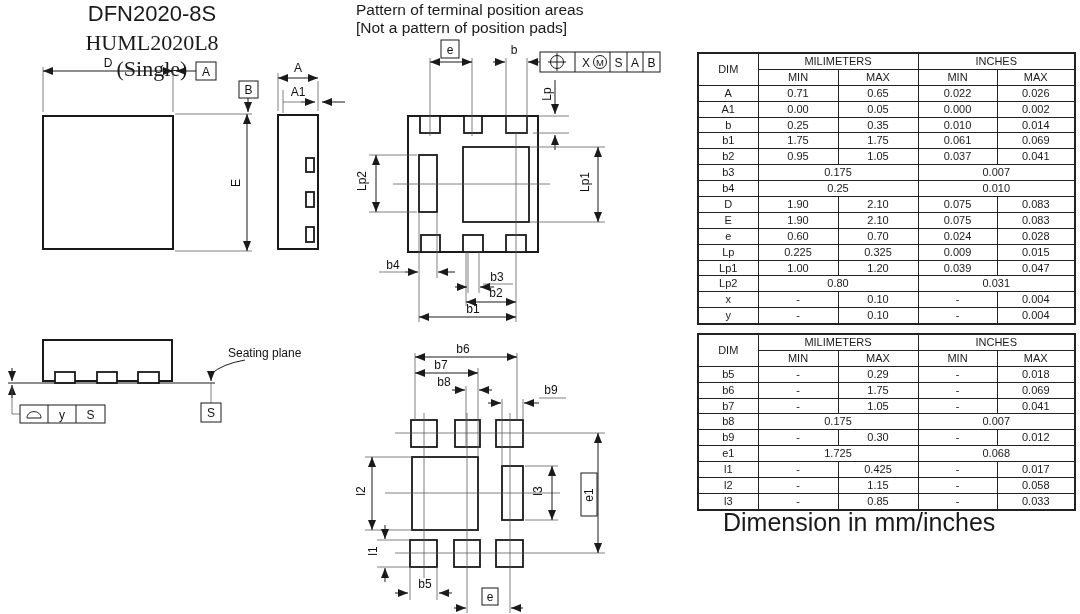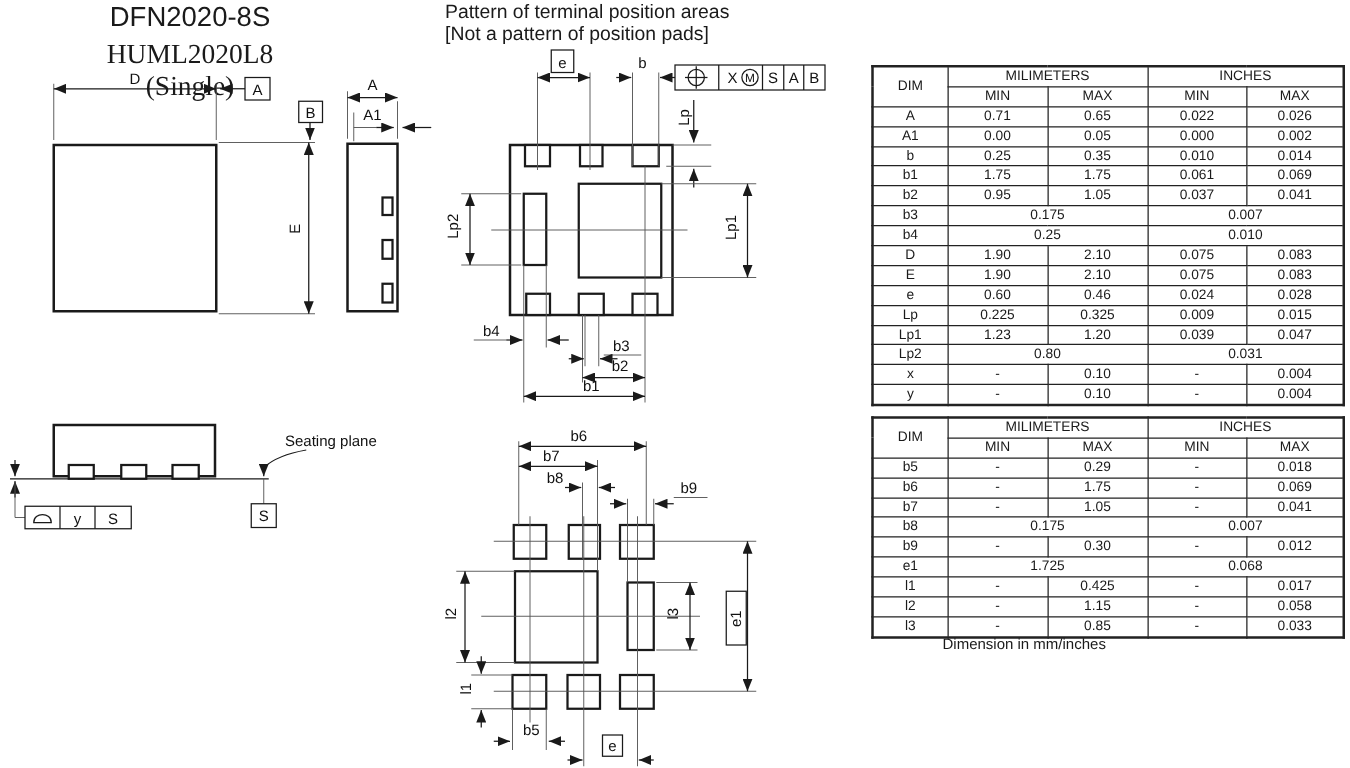--- a/index.html
+++ b/index.html
@@ -3,21 +3,21 @@
 <meta charset="utf-8">
 <style>
   html,body{margin:0;padding:0;background:#fff;}
   .sheet{position:relative;width:1080px;height:614px;background:#fff;overflow:hidden;
          font-family:"Liberation Sans",sans-serif;color:#1a1a1a;}
   .abs{position:absolute;}
   .title{left:52px;width:200px;text-align:center;font-size:22px;letter-spacing:0;}
   .t1{top:1px;}
   .t2{top:30px;font-family:Liberation Serif, serif;}
   .mid-hdr{left:356px;top:1px;width:290px;font-size:15.5px;line-height:18px;}
-  .caption{left:754px;top:508px;font-size:12px;}
+  .caption{left:723px;top:508px;font-size:25px;}
   table.dims{border-collapse:collapse;table-layout:fixed;width:377px;font-size:11px;
              border:2px solid #222;background:#fff;padding-left:29px;}
   table.dims td,table.dims th{border:1px solid #222;text-align:center;vertical-align:middle;
              padding:0;height:14.9px;line-height:1;font-weight:normal;overflow:hidden;white-space:nowrap;}
   .tbl1{left:697px;top:52px;}
   .tbl2{left:697px;top:333px;}
   svg{overflow:visible;}
   svg text{font-family:"Liberation Sans",sans-serif;font-size:12px;fill:#111;}
   svg .sm{font-size:9.5px;}
   .o2{stroke:#1a1a1a;stroke-width:2;fill:none;}
@@ -397,34 +397,34 @@
     <tr>
           <td>E</td>
           <td>1.90</td>
           <td>2.10</td>
           <td>0.075</td>
           <td>0.083</td>
         </tr>
     <tr>
           <td>e</td>
           <td>0.60</td>
-          <td>0.46</td>
+          <td>0.70</td>
           <td>0.024</td>
           <td>0.028</td>
         </tr>
     <tr>
           <td>Lp</td>
           <td>0.225</td>
           <td>0.325</td>
           <td>0.009</td>
           <td>0.015</td>
         </tr>
     <tr>
           <td>Lp1</td>
-          <td>1.23</td>
+          <td>1.00</td>
           <td>1.20</td>
           <td>0.039</td>
           <td>0.047</td>
         </tr>
     <tr>
           <td>Lp2</td>
           <td colspan="2">0.80</td>
           <td colspan="2">0.031</td>
         </tr>
     <tr>

